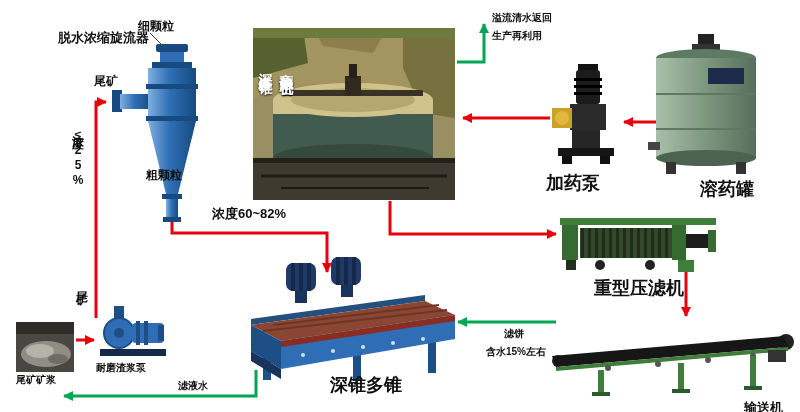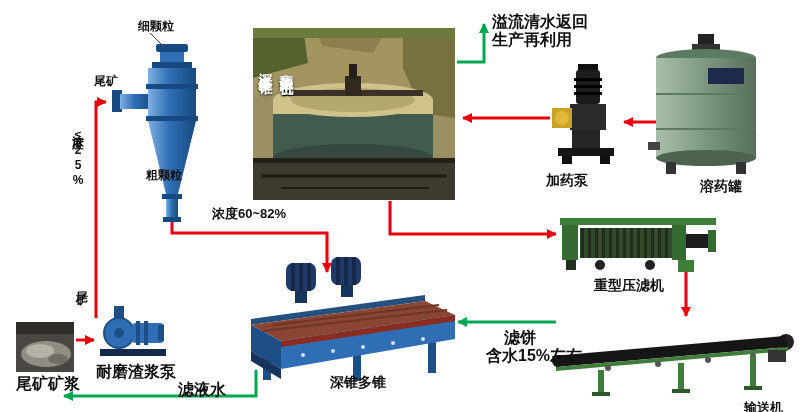--- a/index.html
+++ b/index.html
@@ -5,24 +5,24 @@
   * { margin:0; padding:0; box-sizing:border-box; }
   html,body { background:#fff; }
   .canvas {
     position:relative; width:800px; height:412px; background:#ffffff;
     overflow:hidden; font-family:"Liberation Sans", sans-serif;
   }
   .fig { position:absolute; }
   .fig svg { display:block; width:100%; height:100%; }
   .overlay { position:absolute; left:0; top:0; pointer-events:none; }
   .lbl {
-    position:absolute; color:#101010; font-size:16px; font-weight:bold;
+    position:absolute; color:#101010; font-size:10px; font-weight:bold;
     white-space:nowrap; line-height:1.25;
   }
-  .lbl.lg { font-size:14px;text-align:center; }
+  .lbl.lg { font-size:18px;text-align:center; }
   .lbl.md { font-size:13px; }
   .lbl.thin { font-weight:bold; font-size:12px; }
   .vtext { writing-mode:vertical-rl; text-orientation:upright; letter-spacing:1px; }
   .photo-vtext {
     position:absolute; writing-mode:vertical-rl; text-orientation:upright;
     color:#ffffff; font-weight:bold; font-size:14px; letter-spacing:2px;
     text-shadow:0 1px 2px rgba(0,0,0,0.85);
   }
 </style>
 </head>
@@ -233,20 +233,21 @@
     <path d="M172,222 L172,233 L327,233 L327,272" fill="none" stroke-width="3" marker-end="url(#mR)" stroke="#e8000d"></path>
     <path d="M390,201 L390,234 L556,234" fill="none" stroke-width="3" marker-end="url(#mR)" stroke="#e8000d"></path>
     <path d="M686,272 L686,316" fill="none" stroke-width="3" marker-end="url(#mR)" stroke="#e8000d"></path>
     <path d="M76,340 L94,340" fill="none" stroke-width="3" marker-end="url(#mR)" stroke="#e8000d"></path>
     <path d="M96,318 L96,102 L106,102" fill="none" stroke-width="3" marker-end="url(#mR)" stroke="#e8000d"></path>
     <path d="M457,62 L484,62 L484,24" fill="none" stroke-width="3" marker-end="url(#mG)" stroke="#00a651"></path>
     <path d="M556,322 L458,322" fill="none" stroke-width="3" marker-end="url(#mG)" stroke="#00a651"></path>
     <path d="M256,370 L256,396 L64,396" fill="none" stroke-width="3" marker-end="url(#mG)" stroke="#00a651"></path>
   </svg>
 
+  <div class="lbl md" style="left:58px; top:30px">脱水浓缩旋流器</div>
   <div class="lbl thin" style="left:138px; top:19px">细颗粒</div>
   <div class="lbl thin" style="left:94px; top:74px">尾矿</div>
   <div class="lbl thin vtext" style="left:70px; top:126px">浓度≤25%</div>
   <div class="lbl thin" style="left:146px; top:168px">粗颗粒</div>
 
   <div class="lbl" style="left:492px; top:12px">溢流清水返回</div>
   <div class="lbl" style="left:492px; top:30px">生产再利用</div>
 
   <div class="lbl lg" style="left:546px; top:172px">加药泵</div>
   <div class="lbl lg" style="left:700px; top:178px">溶药罐</div>

